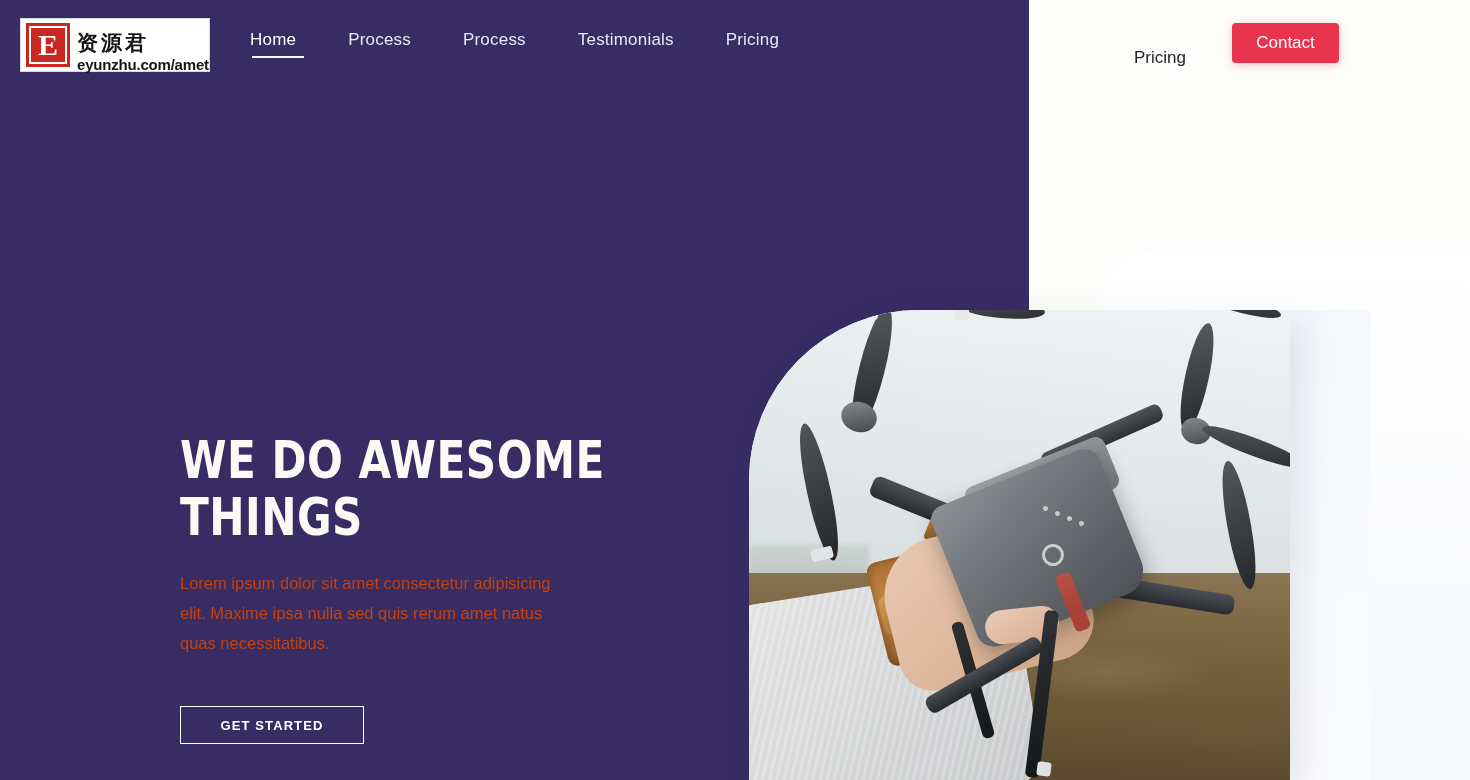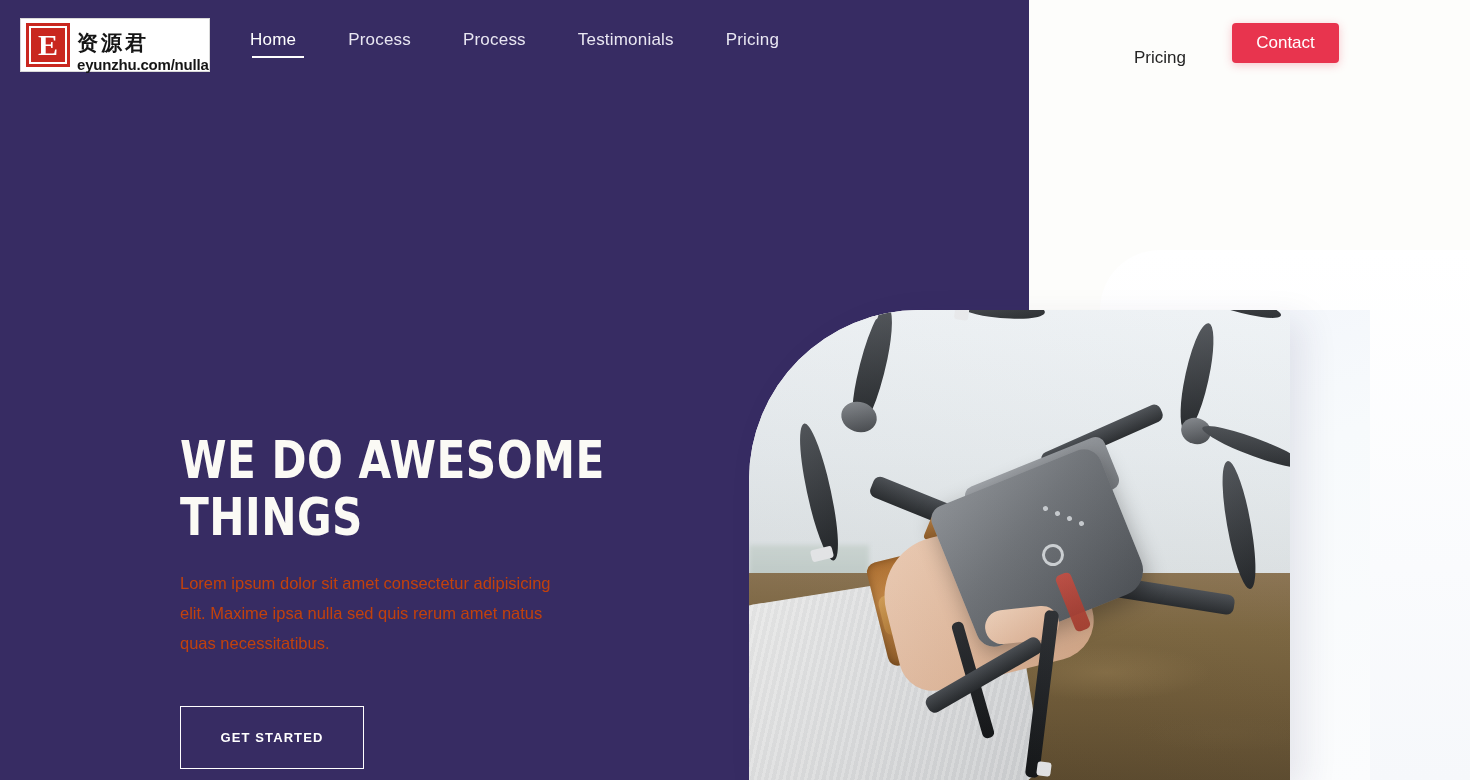--- a/index.html
+++ b/index.html
@@ -96,21 +96,21 @@
     font-family:"DejaVu Sans Condensed","Liberation Sans", sans-serif;
     font-weight:700; font-size:51px; line-height:1.12;
     color:#fbfaf5; letter-spacing:.5px;
     transform:scaleX(.92); transform-origin:left center;
   }
   .hero-sub {
     margin-top:22px; width:400px;
     color:#c2410c; font-size:16.5px; line-height:30px; font-weight:400;
   }
   .hero-btn {
-    margin-top:48px; width:184px; height:63px;
+    margin-top:48px; width:184px; height:38px;
     border:1.5px solid #ffffff; background:transparent; color:#ffffff;
     font-family:"Liberation Sans", sans-serif;
     font-size:13px; font-weight:700; letter-spacing:1.1px; cursor:pointer;
     display:flex; align-items:center; justify-content:center;
   }
 
   
   .photo-wrap {
     position:absolute; left:749px; top:310px; width:541px; height:470px;
     border-top-left-radius:170px; overflow:hidden; z-index:25;
@@ -320,21 +320,21 @@
   </div>
 
   <div class="nav">
 
     <div class="logo-box">
       <div class="logo-mark">
         <div class="logo-mark-inner">E</div>
       </div>
       <div class="logo-text">
         <div class="logo-cn">资源君</div>
-        <div class="logo-url">eyunzhu.com/nulla</div>
+        <div class="logo-url">eyunzhu.com/amet</div>
       </div>
     </div>
 
     <div class="nav-links">
       <div class="nav-link active">Home</div>
       <div class="nav-link">Process</div>
       <div class="nav-link">Process</div>
       <div class="nav-link">Testimonials</div>
       <div class="nav-link">Pricing</div>
     </div>

